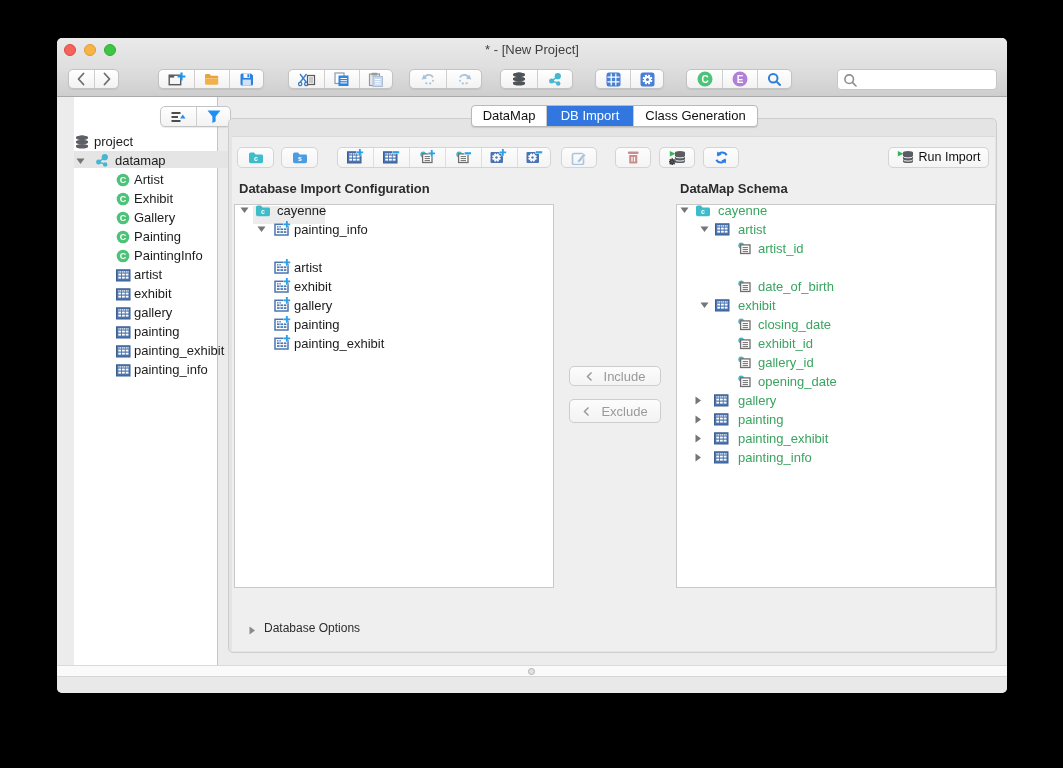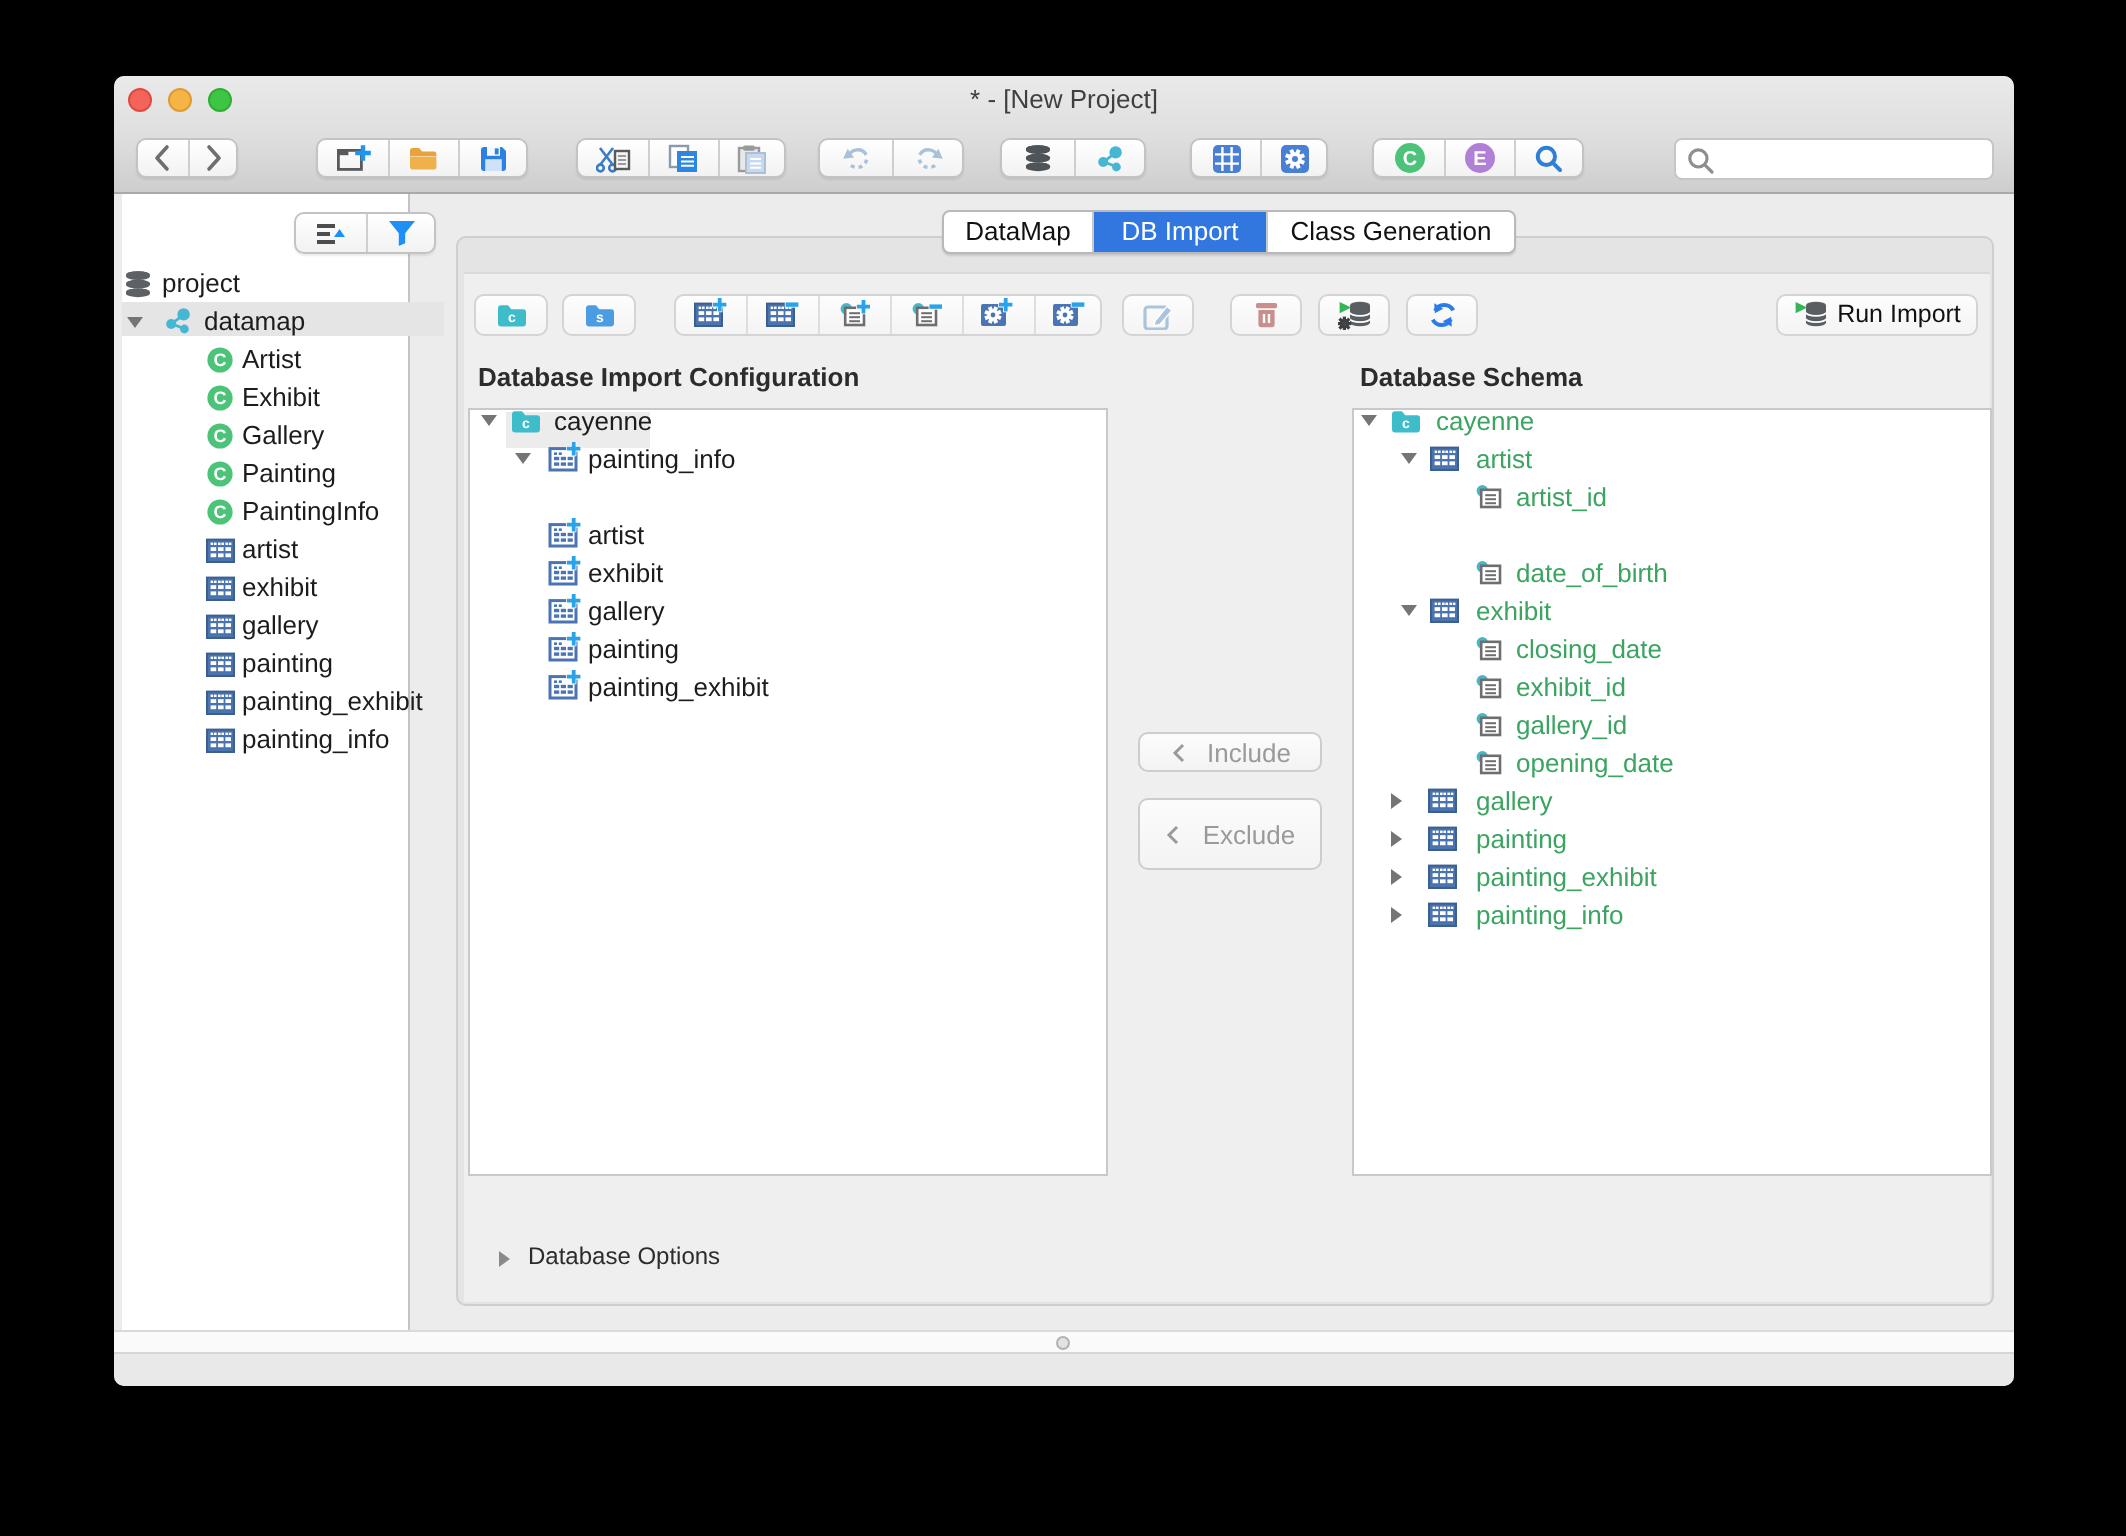--- a/index.html
+++ b/index.html
@@ -3,21 +3,21 @@
 html,body{margin:0;padding:0;background:#000;width:1063px;height:768px;overflow:hidden}
 *{box-sizing:border-box;font-family:"Liberation Sans",sans-serif}
 #win{position:absolute;left:57px;top:38px;width:950px;height:655px;border-radius:5px;overflow:hidden;background:#ececec;box-shadow:0 18px 40px rgba(0,0,0,.55)}
 #win div{position:absolute}
 #header{left:0;top:0;width:950px;height:59px;background:linear-gradient(#eaeaea,#dfdfdf 50%,#cecece);border-bottom:1px solid #a9a9a9;border-radius:5px 5px 0 0}
 .tl{width:12px;height:12px;border-radius:50%;top:6px}
 #title{left:0;top:0;width:950px;height:22px;text-align:center;font-size:13px;line-height:24px;color:#3f3f3f}
 .grp{background:linear-gradient(#ffffff,#f2f2f2);border:1px solid #c3c3c3;border-radius:5px;box-shadow:0 1px 1px rgba(0,0,0,.08)}
 .gsep{width:1px;background:#cfcfcf;top:0;bottom:0}
 .gi{display:flex;align-items:center;justify-content:center;top:0;bottom:0}
-#sidebar{left:4px;top:59px;width:144px;height:568px;background:#fff;border-right:1px solid #c4c4c4}
+#sidebar{left:17px;top:59px;width:144px;height:568px;background:#fff;border-right:1px solid #c4c4c4}
 .srow{left:0;width:161px;height:19px;display:flex;align-items:center;font-size:13px;color:#1c1c1c;white-space:nowrap}
 .srow svg,.trow svg{flex:0 0 auto;position:static!important}
 .srow span,.trow span{display:inline-block}
 #tabs{z-index:5;left:414px;top:67px;width:287px;height:22px;background:#fff;border:1px solid #b9b9b9;border-radius:4px;box-shadow:0 1px 1px rgba(0,0,0,.12);display:flex}
 #tabs div{position:static!important;height:20px;line-height:20px;font-size:13px;text-align:center;color:#111}
 #frame{left:171px;top:80px;width:769px;height:535px;background:#e4e4e4;border:1px solid #cecece;border-radius:5px}
 #inner{left:3px;top:17px;width:763px;height:515px;background:#efefef;border-top:1px solid #dadada}
 .pbtn{background:linear-gradient(#fdfdfd,#f4f4f4);border:1px solid #d4d4d4;border-radius:5px;display:flex;align-items:center;justify-content:center}
 .lab{font-size:13px;font-weight:bold;color:#2c2c2c;white-space:nowrap}
 .tree{background:#fff;border:1px solid #c9c9c9}
@@ -618,21 +618,21 @@
           <svg width="17" height="15" viewBox="0 0 17 15">
             <path d="M6 2.6 v8.8 a5 1.7 0 0 0 10 0 v-8.8 z" fill="#5a5e62"></path>
             <ellipse cx="11" cy="2.6" rx="5" ry="1.7" fill="#5a5e62"></ellipse>
             <path d="M6 6.2 a5 1.7 0 0 0 10 0" fill="none" stroke="#fff" stroke-width="0.9"></path>
             <path d="M6 9.4 a5 1.7 0 0 0 10 0" fill="none" stroke="#fff" stroke-width="0.9"></path>
             <path d="M0.8 1 L6.6 3.8 L0.8 6.6 Z" fill="#35b558"></path>
           </svg>
           <span style="margin-left:5px;font-size:12.5px;color:#111">Run Import</span>
         </div>
 <div class="lab" style="left:7px;top:44px">Database Import Configuration</div>
-<div class="lab" style="left:448px;top:44px">Database Schema</div>
+<div class="lab" style="left:448px;top:44px">DataMap Schema</div>
 <div class="tree" style="left:2px;top:67px;width:320px;height:384px">
           <div style="left:18px;top:1px;width:72px;height:18px;background:#ececec"></div>
           <div class="trow" style="top:-4.5px">
             <span style="width:5px"></span>
             <svg width="9" height="8" viewBox="0 0 9 8">
               <path d="M0.5 1.5 L8.5 1.5 L4.5 7 Z" fill="#757575"></path>
             </svg>
             <span style="width:6px"></span>
             <svg width="16" height="13" viewBox="0 0 16 13">
               <path d="M1 3.2 Q1 1.6 2.6 1.6 L6 1.6 L7.6 3.6 L13.6 3.6 Q15 3.6 15 5 L15 10.6 Q15 12.2 13.4 12.2 L2.6 12.2 Q1 12.2 1 10.6 Z" fill="#3fbcca"></path>
@@ -1011,21 +1011,21 @@
                 <rect x="9.7" y="9.7" width="2.8" height="1.9"></rect>
               </g>
             </svg>
             <span style="width:7px"></span>
             <span>painting_info</span>
           </div>
         </div>
 <div class="btn" style="left:337px;top:229px;width:92px;height:20px"><svg width="9" height="11" viewBox="0 0 9 11">
             <polyline points="6.5,1.5 2.5,5.5 6.5,9.5" fill="none" stroke="#9a9a9a" stroke-width="1.5"></polyline>
           </svg><span style="width:10px"></span>Include</div>
-<div class="btn" style="left:337px;top:262px;width:92px;height:36px"><svg width="9" height="11" viewBox="0 0 9 11">
+<div class="btn" style="left:337px;top:262px;width:92px;height:24px"><svg width="9" height="11" viewBox="0 0 9 11">
             <polyline points="6.5,1.5 2.5,5.5 6.5,9.5" fill="none" stroke="#9a9a9a" stroke-width="1.5"></polyline>
           </svg><span style="width:10px"></span>Exclude</div>
 <div style="left:16px;top:484px"><svg width="8" height="9" viewBox="0 0 8 9">
             <path d="M1.5 0.5 L1.5 8.5 L7 4.5 Z" fill="#8a8a8a"></path>
           </svg></div>
 <div style="left:32px;top:484px;font-size:12px;color:#2c2c2c">Database Options</div>
 </div>
     </div>
 <div id="splitter">
       <div style="left:471px;top:2px;width:7px;height:7px;border-radius:50%;background:#e2e2e2;border:1px solid #b2b2b2"></div>

